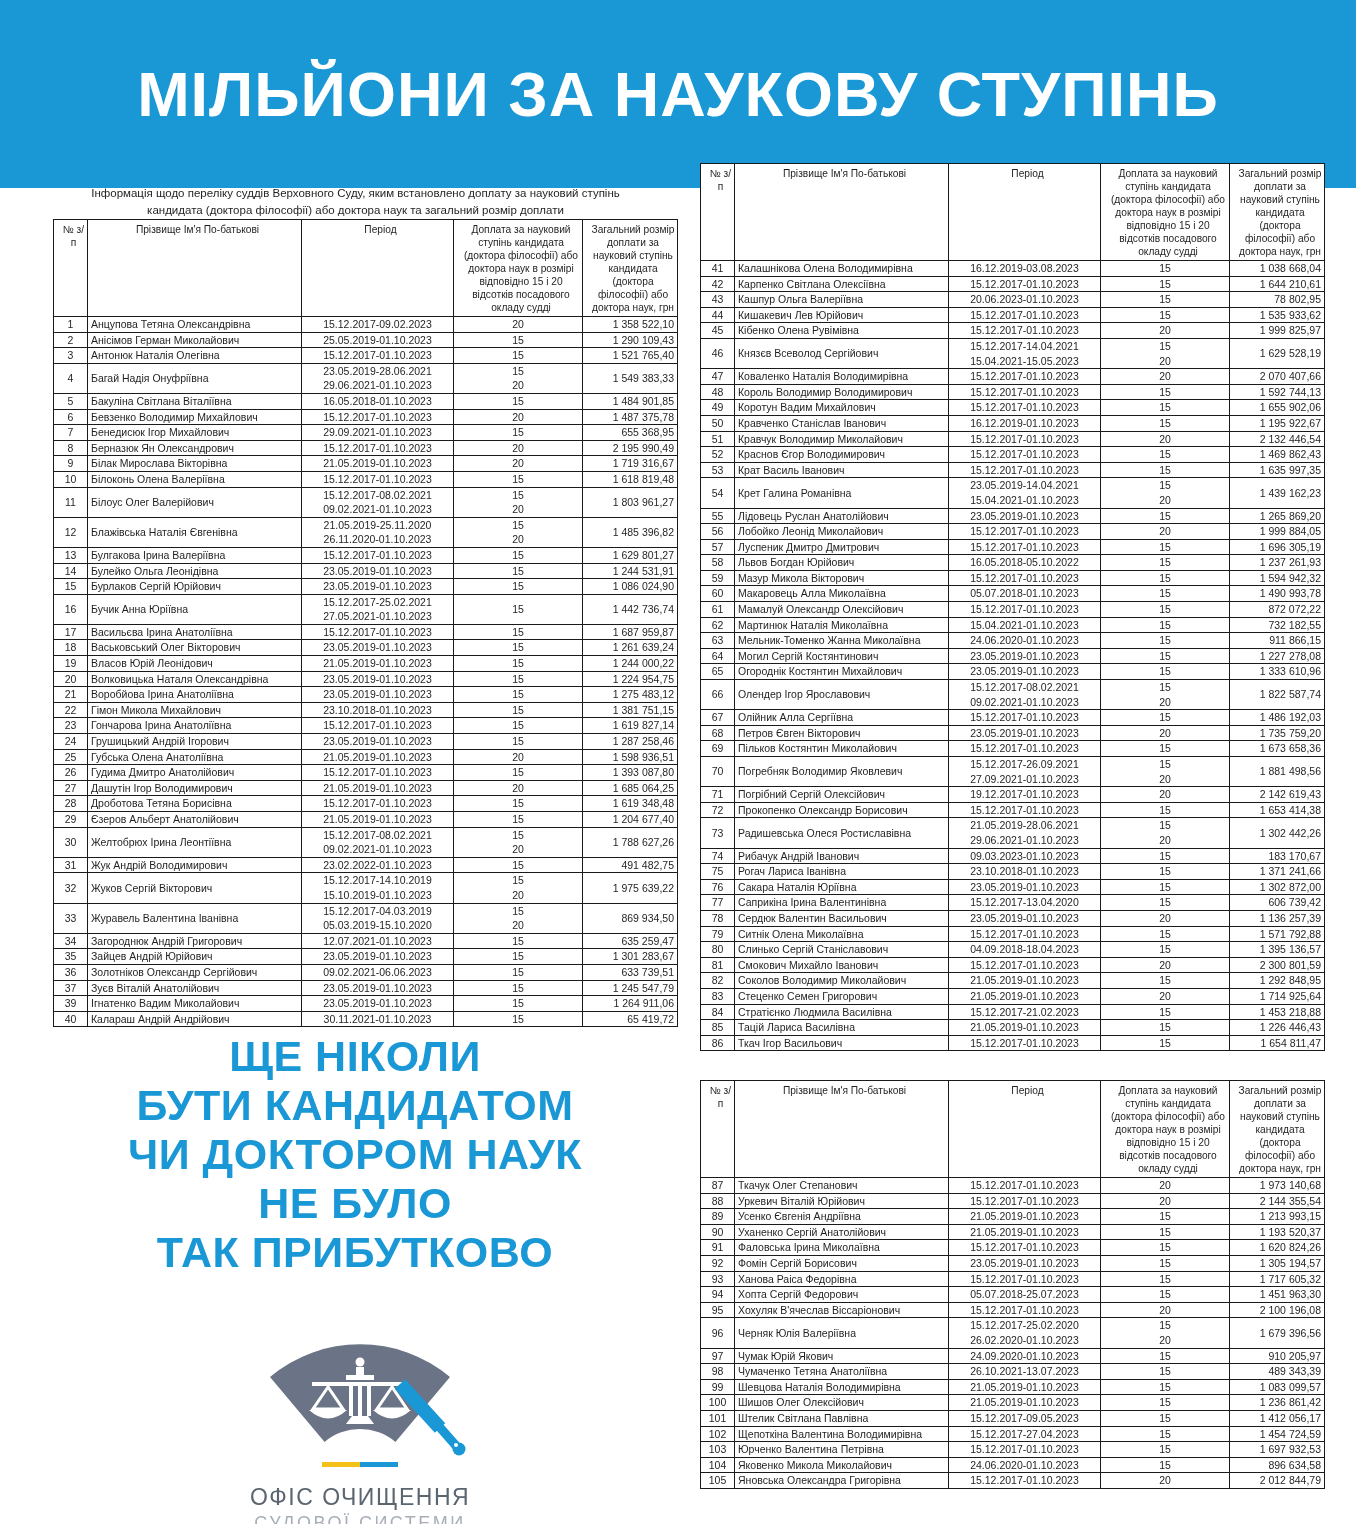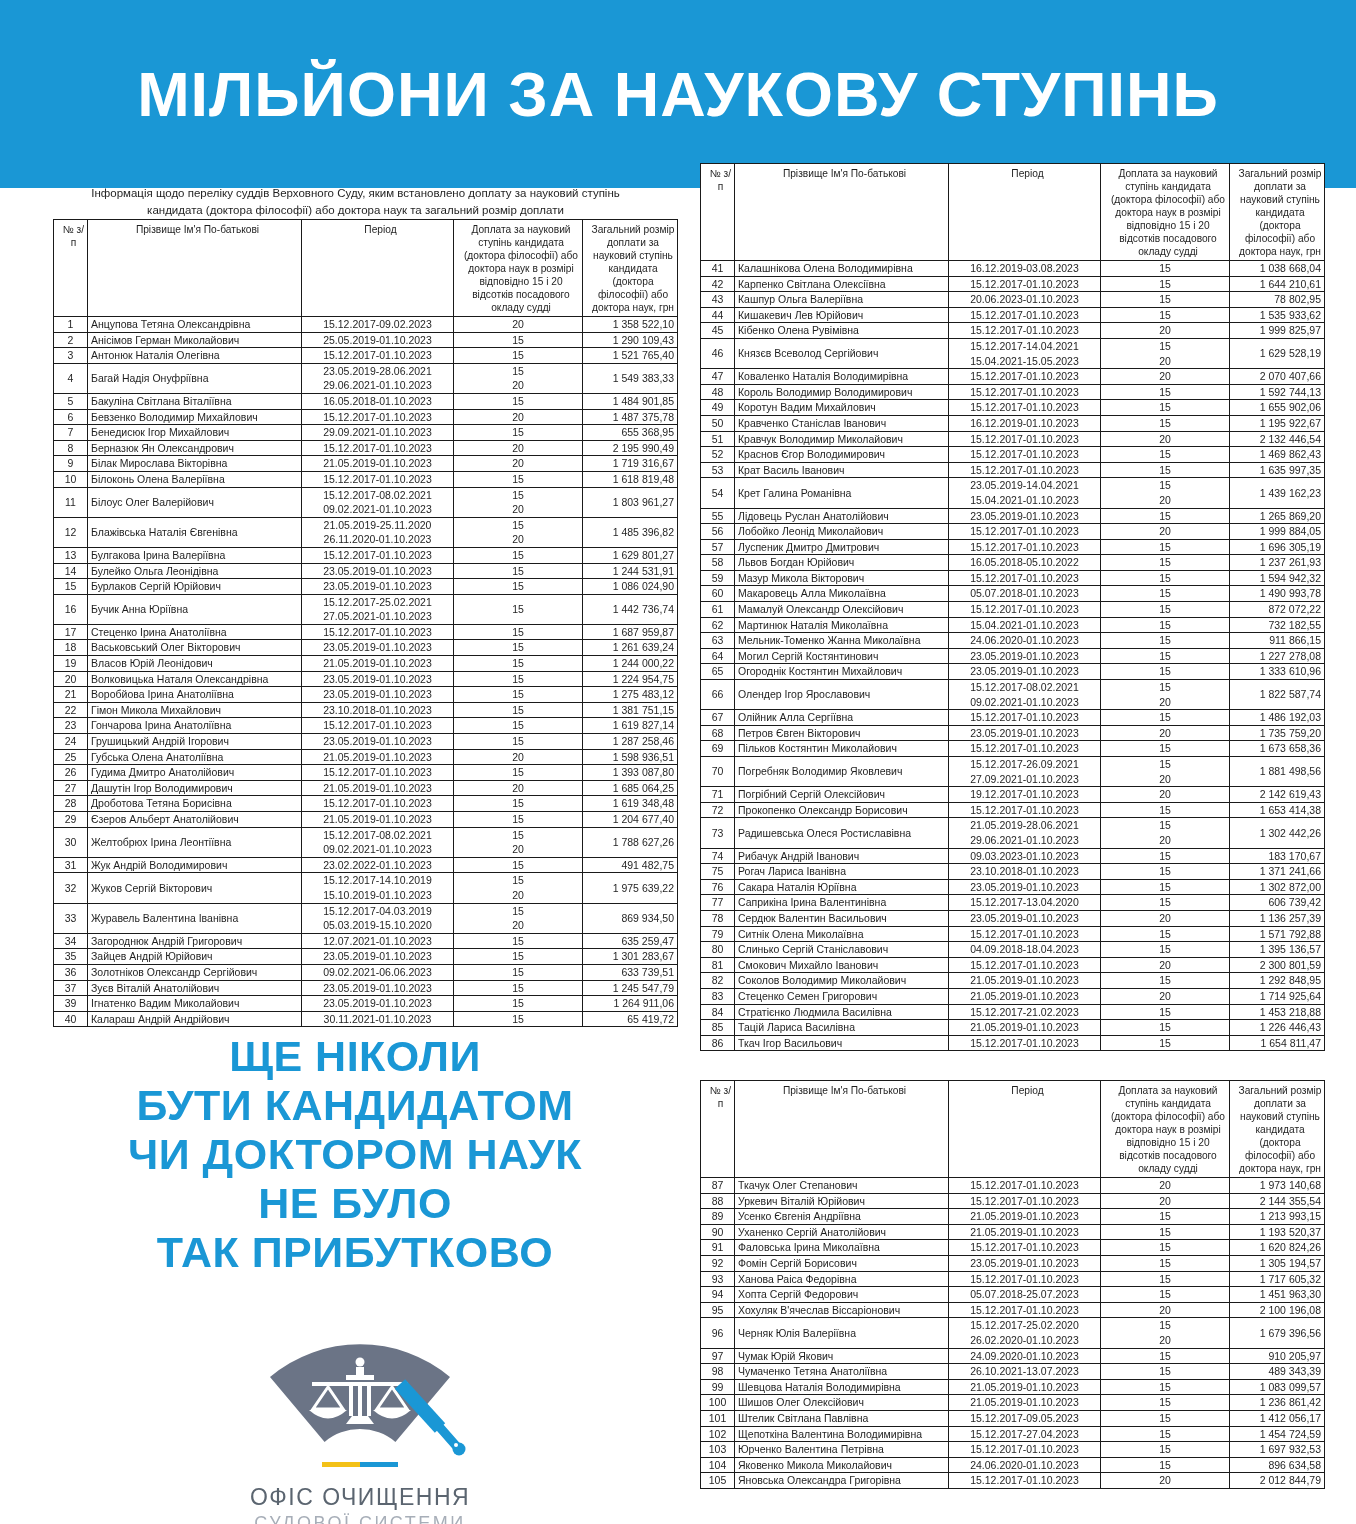--- a/index.html
+++ b/index.html
@@ -363,21 +363,21 @@
         </td>
         <td class="c-total">
           <div>1 442 736,74</div>
         </td>
       </tr>
       <tr>
         <td class="c-num">
           <div>17</div>
         </td>
         <td class="c-name">
-          <div>Стеценко Ірина Анатоліївна</div>
+          <div>Васильєва Ірина Анатоліївна</div>
         </td>
         <td class="c-period">
           <div>15.12.2017-01.10.2023</div>
         </td>
         <td class="c-rate">
           <div>15</div>
         </td>
         <td class="c-total">
           <div>1 687 959,87</div>
         </td>

